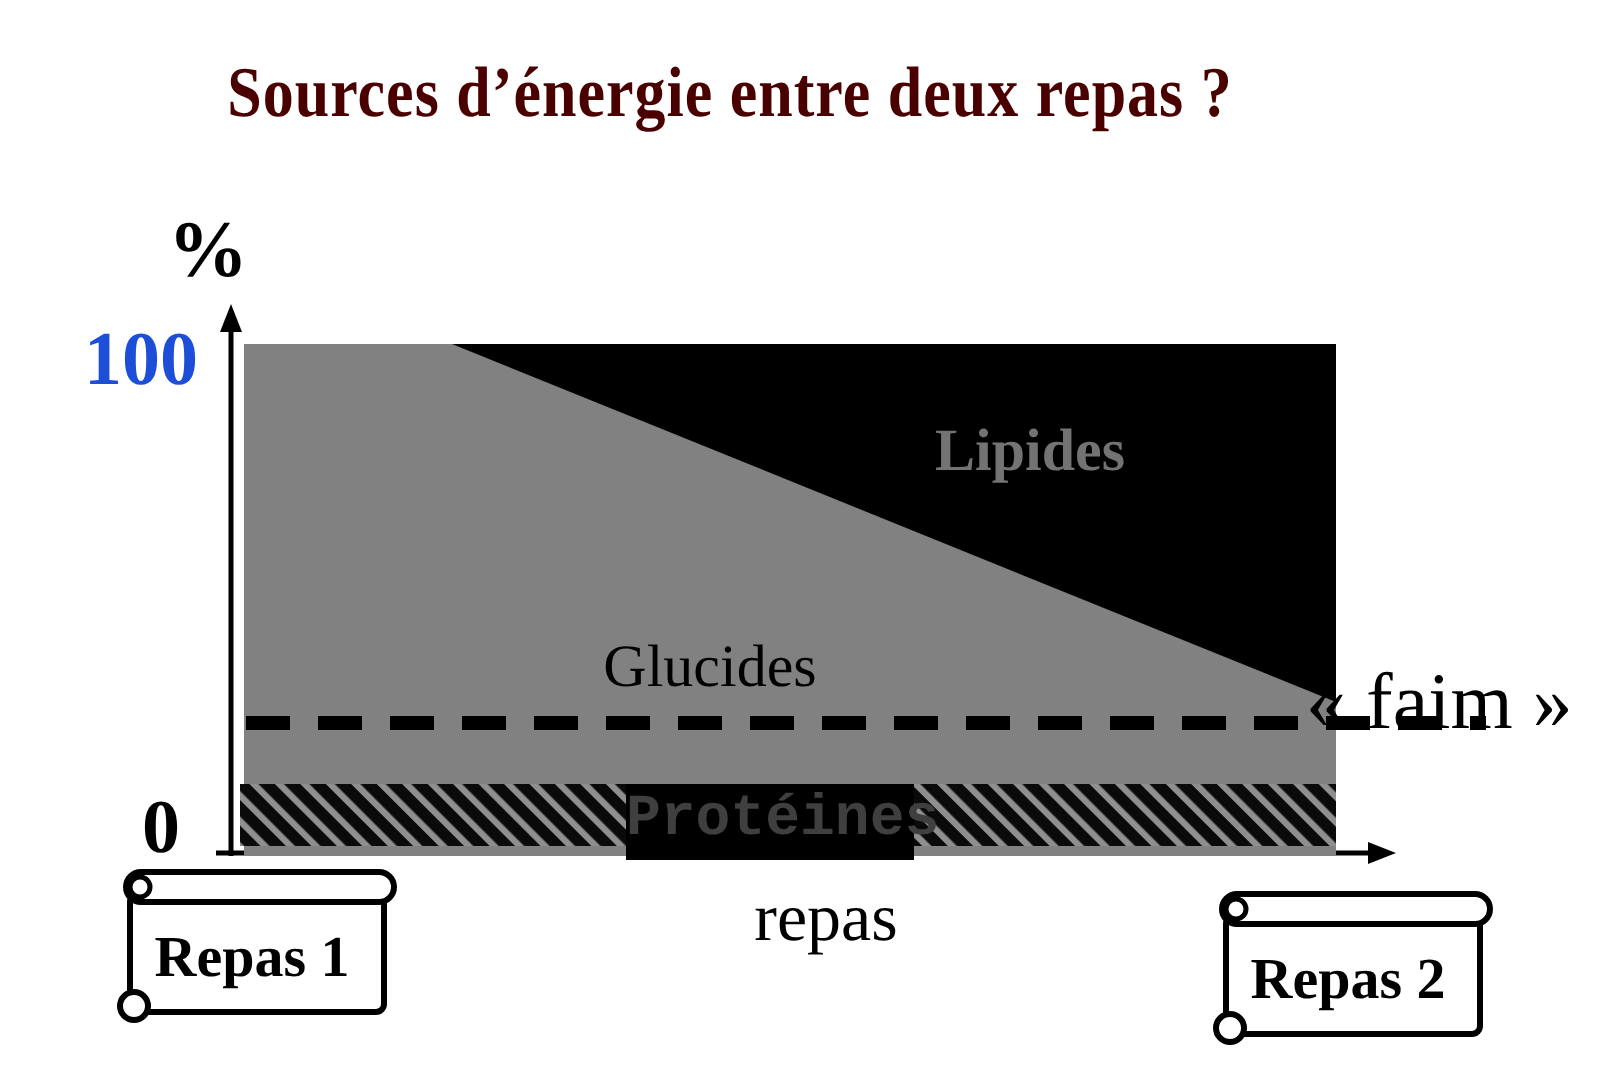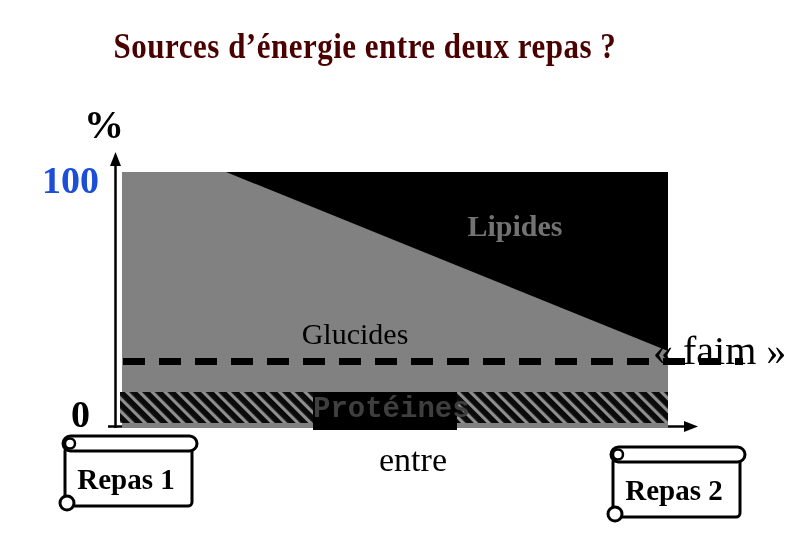--- a/index.html
+++ b/index.html
@@ -58,21 +58,21 @@
 </svg>
 
 <div class="abs slide-title">Sources d’énergie entre deux repas ?</div>
 <div class="abs axis-unit">%</div>
 <div class="abs tick-top">100</div>
 <div class="abs tick-bottom">0</div>
 <div class="abs lipides-label">Lipides</div>
 <div class="abs glucides-label">Glucides</div>
 <div class="abs proteines-label">Protéines</div>
 <div class="abs faim-label">« faim »</div>
-<div class="abs temps-label">entre</div>
+<div class="abs temps-label">repas</div>
 
 <div class="abs scroll" style="left:56px;top:431px;">
   <svg width="146" height="86" viewBox="0 0 146 86">
     <rect x="9" y="16" width="127" height="59" rx="4" fill="#ffffff" stroke="#000000" stroke-width="3"></rect>
     <rect x="7" y="5" width="134" height="15" rx="7.5" fill="#ffffff" stroke="#000000" stroke-width="3"></rect>
     <circle cx="14" cy="12.5" r="5" fill="#ffffff" stroke="#000000" stroke-width="2.5"></circle>
     <circle cx="11" cy="72" r="7" fill="#ffffff" stroke="#000000" stroke-width="3"></circle>
   </svg>
   <div class="scroll-text">Repas 1</div>
 </div>

